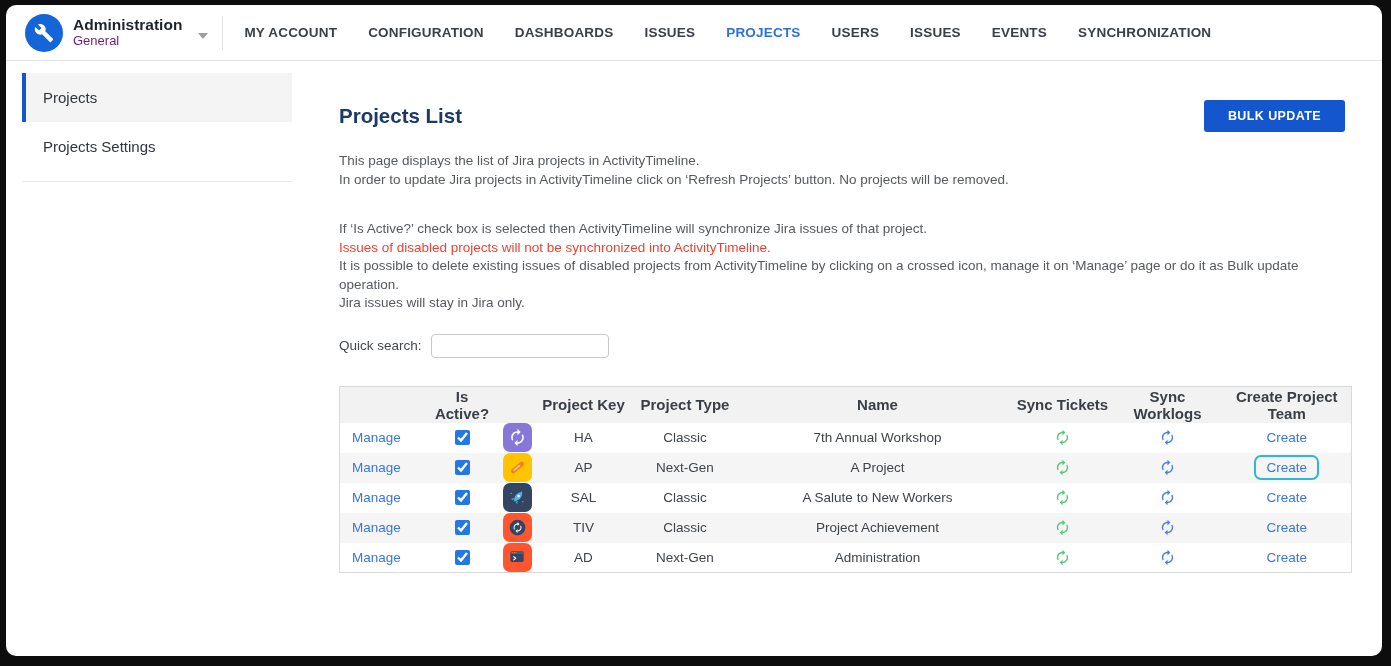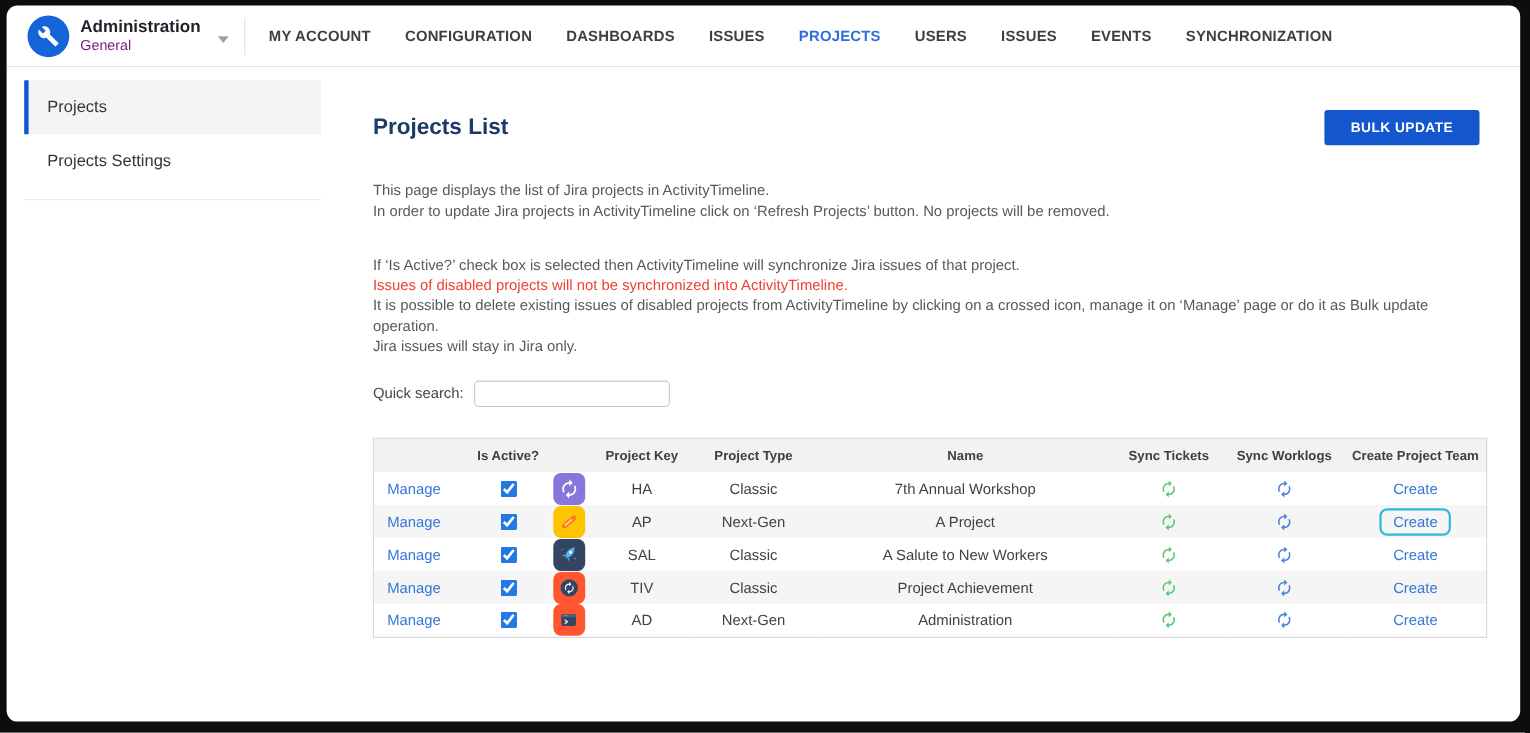--- a/index.html
+++ b/index.html
@@ -38,34 +38,34 @@
   .side-divider{height:1px;background:#e9e9e9;margin:10px 16px 0 16px;}
 
   main{flex:1;padding:15px 37px 0 31px;overflow:hidden;}
   .main-header{display:flex;justify-content:space-between;align-items:center;margin-top:24px;}
   .page-title{font-size:20.5px;font-weight:bold;color:#1B3A66;margin:0;}
   .btn-row{display:flex;gap:10px;}
   .btn{background:var(--accent);color:#fff;border:none;border-radius:3px;cursor:pointer;
        font-family:inherit;font-size:12.5px;font-weight:bold;letter-spacing:.4px;
        padding:9px 24px;}
 
-  .desc{margin-top:32px;}
+  .desc{margin-top:20px;}
   .desc p{margin:0;font-size:13.5px;line-height:18.5px;color:#55595E;}
   .desc.block2{margin-top:31px;}
   .desc p.red{color:var(--red);}
 
   .quick-search{margin-top:21px;display:flex;align-items:center;font-size:13.5px;color:#43484e;}
   .quick-search input{margin-left:9px;width:178px;height:24px;border:1px solid #c9c9c9;
                       border-radius:4px;outline:none;font-family:inherit;font-size:13px;padding:0 6px;}
 
   
   table{margin-top:28px;width:1012px;border-collapse:collapse;border:1px solid #d9d9d9;
         font-size:13.5px;color:#3E434A;table-layout:fixed;}
   thead th{background:#f2f2f2;font-weight:bold;color:#3a3f46;height:31px;text-align:center;
-           font-size:12px;}
+           font-size:15px;}
   tbody td{height:30px;text-align:center;padding:0;}
   tbody tr:nth-child(even) td{background:#f5f5f5;}
   td.td-manage{text-align:left;padding-left:12px;}
   a.link{color:var(--link);text-decoration:none;cursor:pointer;}
   input[type=checkbox]{width:15px;height:15px;accent-color:var(--checkbox);cursor:pointer;vertical-align:middle;}
   .avatar{display:inline-flex;width:29px;height:29px;border-radius:7px;align-items:center;
           justify-content:center;vertical-align:middle;}
   .av-sync-purple{background:#8777D9;} .av-pen-yellow{background:#FFC400;}
   .av-rocket-navy{background:#344563;} .av-disc-red{background:#FF5630;}
   .av-window-red{background:#FF5630;}

